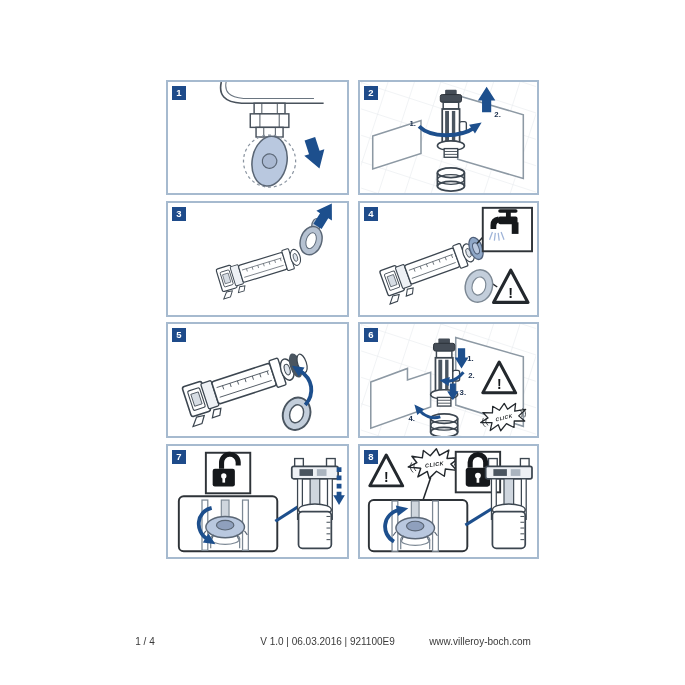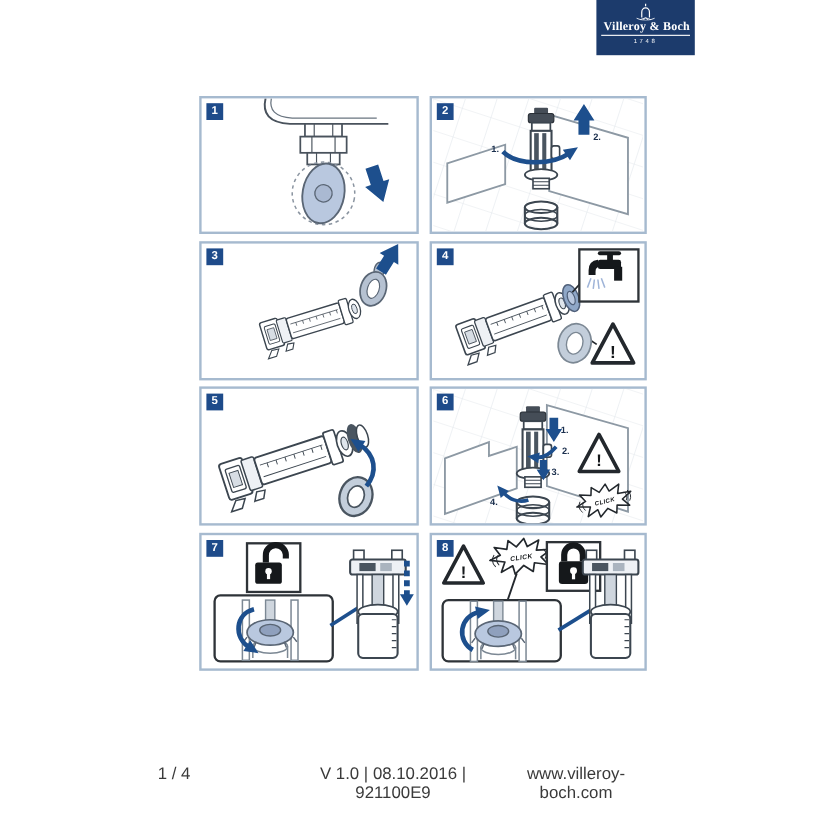--- a/index.html
+++ b/index.html
@@ -19,21 +19,21 @@
         font-size:9.5px;font-weight:bold;line-height:14px;text-align:center;z-index:2;}
   .panel svg{position:absolute;left:0;top:0;width:100%;height:100%;}
   .c1{left:166px;width:183px;} .c2{left:358px;width:181px;}
   .r1{top:80px;height:115px;} .r2{top:201px;height:116px;}
   .r3{top:322px;height:116px;} .r4{top:444px;height:115px;}
   svg text{font-family:"Liberation Sans",sans-serif;}
   .steplbl{font-size:8px;font-weight:bold;fill:#1b2f4d;}
   .warntxt{font-size:13px;font-weight:bold;fill:#15181b;text-anchor:middle;}
   .clicktxt{font-size:5.5px;font-weight:bold;font-style:italic;fill:#15181b;text-anchor:middle;letter-spacing:.4px;}
   
-  .foot{position:absolute;top:636px;font-size:14px;color:#3a3a3a;}
+  .foot{position:absolute;top:636px;font-size:10px;color:#3a3a3a;}
   .foot-page{left:120px;width:50px;text-align:center;}
   .foot-version{left:235px;width:185px;text-align:center;}
   .foot-site{left:420px;width:120px;text-align:center;}
   .defs{position:absolute;width:0;height:0;}
 </style>
 </head>
 <body>
 
 <div class="page">
 
@@ -118,30 +118,20 @@
         <g stroke="#9fb4d8" stroke-width="1.3" fill="none">
           <path d="M-16,4 l-3,8 M-13,5 l-1,8 M-10,5 l1,8 M-7,4 l3,8"></path>
         </g>
       </g>
       <path id="star" d="M-26,-1 L-17,-4 L-21,-11 L-11,-8 L-9,-15 L-3,-9 L4,-15 L6,-8 L16,-12 L13,-4 L25,-3 L16,2 L21,9 L10,6 L8,13 L1,7 L-7,13 L-8,6 L-18,10 L-14,2 Z" fill="#fff" stroke="#23282d" stroke-width="1.4" stroke-linejoin="round"></path>
       <path id="fat-arrow" d="M0,-16 L9.5,-1 H5 V12 H-5 V-1 H-9.5 Z" fill="#1d4f8d"></path>
       <path id="ah" d="M7,0 L-5,-5.5 L-5,5.5 Z" fill="#1d4f8d"></path>
     </g>
   </svg>
 
-  <div class="logo">
-    <svg class="crest" width="20" height="15" viewBox="0 0 20 15">
-      <path d="M10,1.2 v2" stroke="#fff" stroke-width="1" fill="none"></path>
-      <path d="M6.8,12.5 V8.2 a3.2,3.6 0 0 1 6.4,0 V12.5" stroke="#fff" stroke-width="1" fill="none"></path>
-      <path d="M10,12.8 l-4.5,1.6 M10,12.8 l4.5,1.6 M10,12.8 l-2,2 M10,12.8 l2,2" stroke="#fff" stroke-width=".7" fill="none"></path>
-      <path d="M2.5,13.2 q7.5,3.6 15,0" stroke="#fff" stroke-width=".7" fill="none"></path>
-    </svg>
-    <div class="brand">Villeroy &amp; Boch</div>
-    <div class="year">1748</div>
-  </div>
 
   <div class="panel c1 r1">
     <div class="badge">1</div>
     <svg viewBox="0 0 183 115">
       <g>
         <path d="M54,0 C51,13 57,21 75,22 L160,22" stroke="#49525c" stroke-width="1.7" fill="none"></path>
         <path d="M59,0 C57,10 62,16 77,17 L150,17" stroke="#6a7580" stroke-width="1.1" fill="none"></path>
         <rect x="88" y="22" width="32" height="11" fill="#fff" stroke="#49525c" stroke-width="1.5"></rect>
         <path d="M96,22 v11 M112,22 v11" stroke="#49525c" stroke-width="1"></path>
         <rect x="84" y="33" width="40" height="14" fill="#fff" stroke="#49525c" stroke-width="1.5"></rect>
@@ -305,16 +295,16 @@
       <rect x="8" y="56" width="102" height="53" rx="5" fill="#fff" stroke="#2e3338" stroke-width="2"></rect>
       <use href="#ring-mech" transform="translate(56,83)"></use>
       <path d="M34,99 C20,91 22,70 40,66" stroke="#1d4f8d" stroke-width="4" fill="none"></path>
       <use href="#ah" transform="translate(42,66) rotate(-12)"></use>
       <line x1="108" y1="82" x2="137" y2="64" stroke="#1d4f8d" stroke-width="3.2"></line>
       <use href="#valve-close" transform="translate(129,13)"></use>
     </svg>
   </div>
 
   <div class="foot foot-page">1 / 4</div>
-  <div class="foot foot-version">V 1.0 | 08.10.2016 | 921100E9</div>
+  <div class="foot foot-version">V 1.0 | 06.03.2016 | 921100E9</div>
   <div class="foot foot-site">www.villeroy-boch.com</div>
 
 </div>
 
 </body></html>

